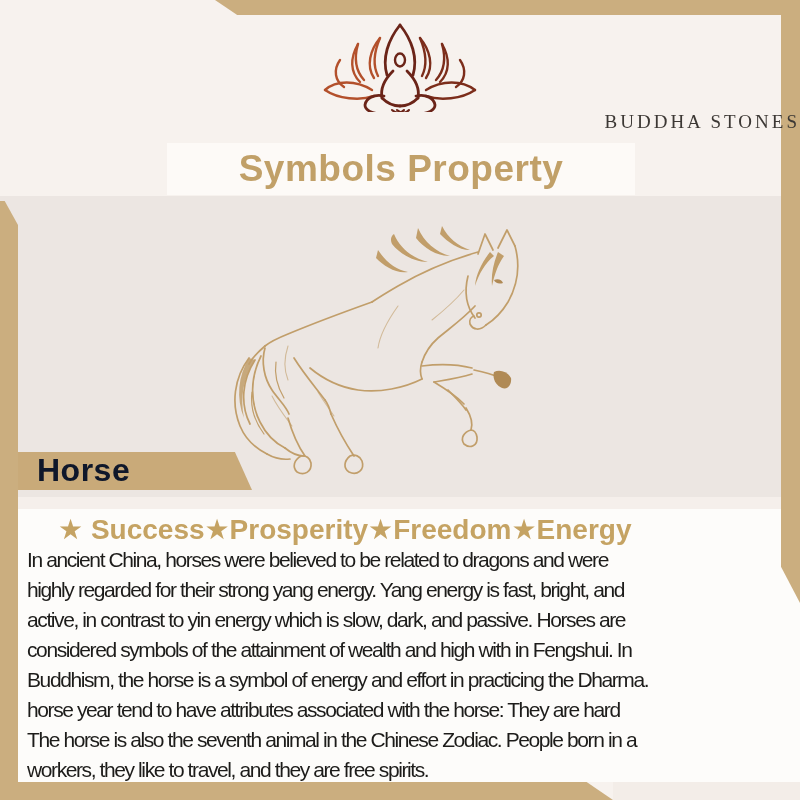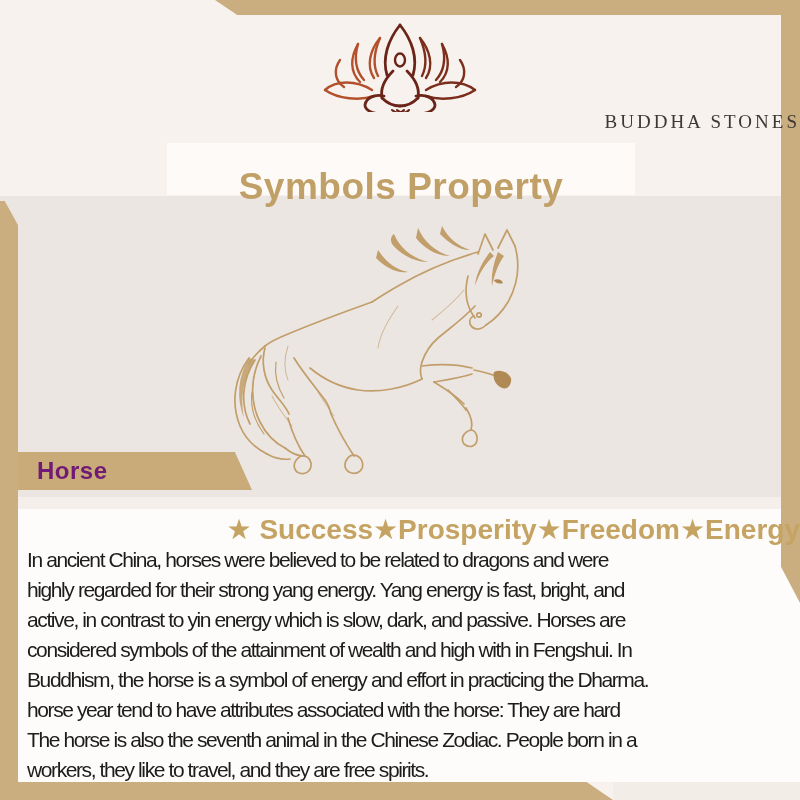--- a/index.html
+++ b/index.html
@@ -28,34 +28,34 @@
 
   
   .logo-svg{left:322px;top:20px;width:156px;height:92px;}
   .brand-name{left:0;top:111px;width:800px;text-align:right;
     font-family:"Liberation Serif",serif;font-size:19px;letter-spacing:3px;
     color:#3c3834;}
 
   
   .heading-band{left:167px;top:143px;width:468px;height:52px;background:#fdfaf7;}
   .heading-text{width:100%;text-align:center;line-height:52px;
-    font-size:37px;font-weight:700;color:#c1a068;letter-spacing:0.5px;margin-top:18px;}
+    font-size:37px;font-weight:700;color:#c1a068;letter-spacing:0.5px;}
 
   
   .horse-svg{left:228px;top:206px;width:300px;height:280px;}
 
   
   .zodiac-banner{left:18px;top:452px;width:234px;height:38px;background:#c9aa79;
     clip-path:polygon(0 0,92.7% 0,100% 100%,0 100%);}
-  .zodiac-label{padding-left:19px;line-height:37px;font-size:24px;font-weight:700;
-    color:#701a75;letter-spacing:0.5px;}
+  .zodiac-label{padding-left:19px;line-height:37px;font-size:32px;font-weight:700;
+    color:#0f172a;letter-spacing:0.5px;}
 
   
   .attr-line{left:0;top:513px;width:800px;box-sizing:border-box;padding-left:58px;
-    text-align:right;font-size:28px;font-weight:700;color:#c5a363;
+    text-align:left;font-size:28px;font-weight:700;color:#c5a363;
     font-family:"Liberation Sans","DejaVu Sans",sans-serif;}
 
   
   .desc{left:27px;top:545px;width:770px;}
   .desc-line{height:30px;line-height:30px;white-space:nowrap;
     font-size:21px;font-weight:400;letter-spacing:-1.4px;color:#1d1c1a;}
 </style>
 </head>
 <body>
 

